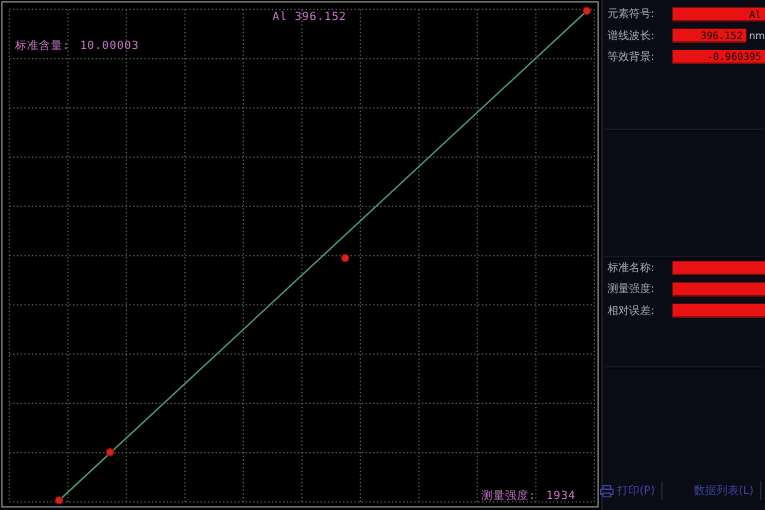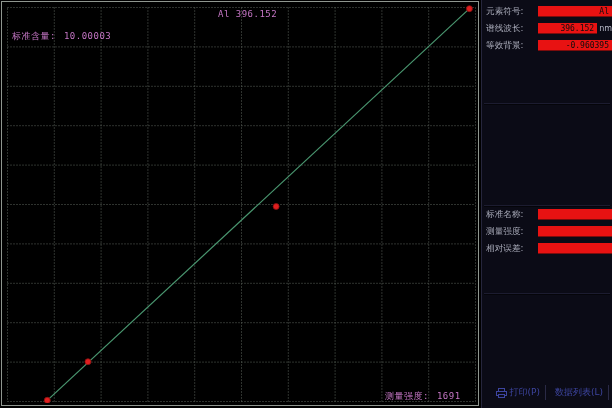--- a/index.html
+++ b/index.html
@@ -38,21 +38,21 @@
     flex:1;height:11px;background:#e81212;color:#0e0e0e;
     font-size:8px;line-height:11px;text-align:right;padding:0 3px;
     font-family:"DejaVu Sans Mono",monospace;box-sizing:border-box;
     border:1px solid #7c0c0c;border-width:0 0 1px 0;
   }
   .pfield.center{text-align:right;}
   .psuffix{color:#b9bbc9;font-size:8px;margin-left:2px;flex:none;}
   .sep{position:absolute;left:2px;right:2px;height:0;border-top:1px solid #1c1c30;border-bottom:1px solid #05050a;}
   #sep-1{top:103px;} #sep-2{top:205px;} #sep-3{top:293px;}
   
-  .btn-row{position:absolute;bottom:8px;right:3px;display:flex;gap:7px;}
+  .btn-row{position:absolute;bottom:8px;right:3px;display:flex;gap:23px;}
   .btn{
     display:flex;align-items:center;gap:3px;background:transparent;
     border:none;border-right:1px solid #2a2a46;padding:1px 5px 1px 2px;
     color:#3d45a0;font-size:9px;font-family:"DejaVu Sans",sans-serif;cursor:pointer;
     white-space:nowrap;
   }
   .btn svg{flex:none;}
 </style>
 </head>
 <body>
@@ -85,21 +85,21 @@
       <circle cx="467.416" cy="6.682" r="3" fill="#df1f1f" stroke="#8a1010" stroke-width="0.8"></circle>
     </svg>
 
   <div class="chart-text" id="y-axis-note">
     <span>标准含量:</span><span class="gap"></span><span>10.00003</span>
   </div>
 
   <div class="chart-text" id="chart-title">Al 396.152</div>
 
   <div class="chart-text" id="x-axis-note">
-    <span>测量强度:</span><span class="gap"></span><span>1691</span>
+    <span>测量强度:</span><span class="gap"></span><span>1934</span>
   </div>
 </div>
 
 <div class="panel">
 
   <div class="rows" id="top-rows">
     <div class="prow">
       <span class="plabel">元素符号:</span>
       <span class="pfield center">Al</span>
     </div>

